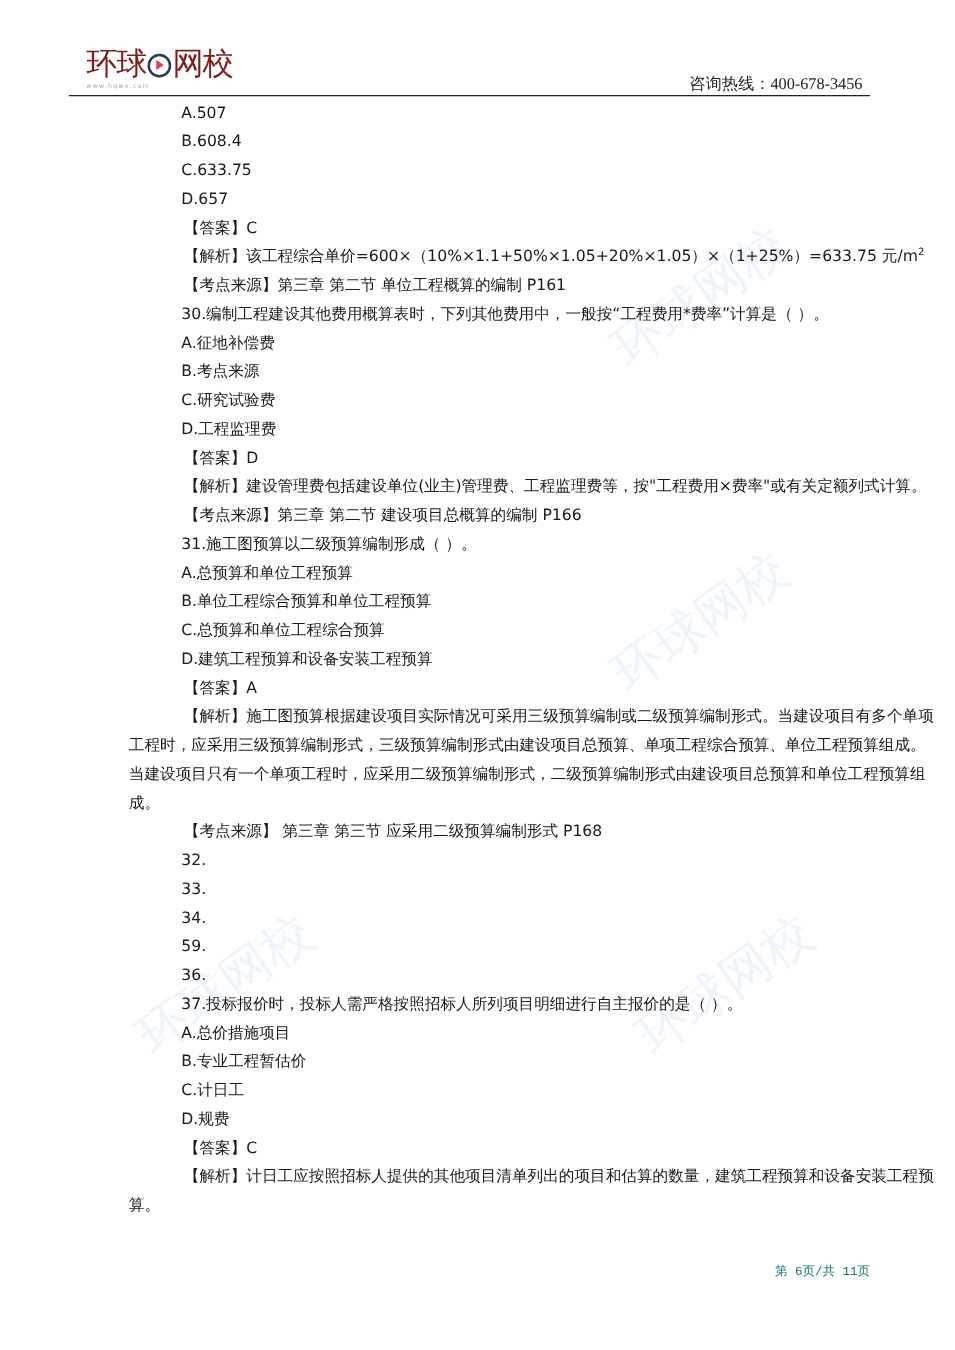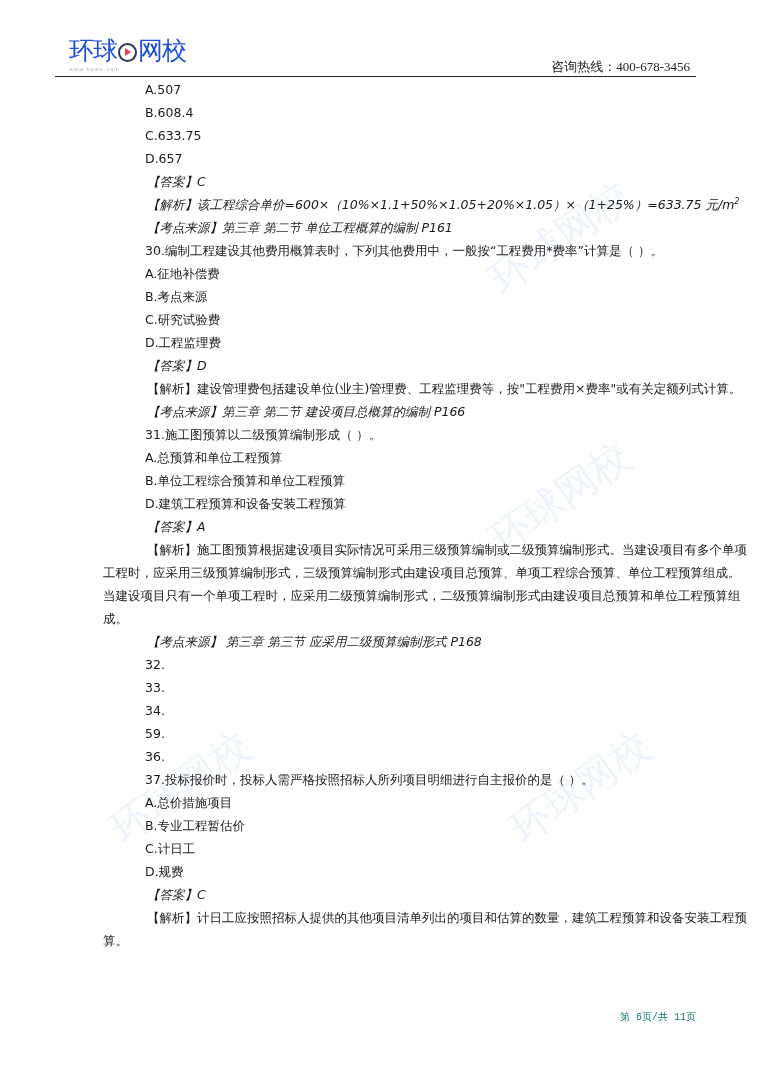--- a/index.html
+++ b/index.html
@@ -1,27 +1,27 @@
 <!DOCTYPE html>
 <html><head>
 <meta charset="utf-8">
 <style>
   html, body { margin:0; padding:0; background:#ffffff; }
   body { width:764px; height:1080px; position:relative; overflow:hidden;
          font-family:"DejaVu Sans","Liberation Sans",sans-serif; color:#1a1a1a; }
   .page { position:absolute; left:0; top:0; width:764px; height:1080px; }
   .header { position:absolute; left:55px; top:28px; width:641px; height:48px; border-bottom:1.5px solid #222; }
-  .logo { position:absolute; left:14px; top:6px; font-family:"DejaVu Sans",sans-serif; font-size:25px; color:#1d4ed8; letter-spacing:-1px; }
+  .logo { position:absolute; left:14px; top:6px; font-family:"DejaVu Sans",sans-serif; font-size:25px; color:#7f1d1d; letter-spacing:-1px; }
   .logo .dot { display:inline-block; width:15px; height:15px; border:2.5px solid #2b3a55; border-radius:50%; position:relative; vertical-align:middle; margin:0 1px; }
   .logo .dot:after { content:""; position:absolute; left:5px; top:3px; border-left:6px solid #e8395a; border-top:4.5px solid transparent; border-bottom:4.5px solid transparent; }
   .logo-url { position:absolute; left:14px; top:38px; font-size:5px; color:#aaa; letter-spacing:1px; }
   .hotline { position:absolute; right:6px; top:30px; font-family:Liberation Serif, serif; font-size:13px; color:#222; }
   .content { position:absolute; left:55px; top:78px; width:645px; font-size:12.5px;margin-left:48px; }
   .line { height:23px; line-height:23px; white-space:nowrap; padding-left:42px; }
-  .line.tag { padding-left:44px;font-style:italic; }
+  .line.tag { padding-left:44px; }
   .para { line-height:23px; text-indent:44px; }
   sup { font-size:8px; line-height:0; }
   .footer { position:absolute; right:68px; top:1010px; font-family:Liberation Mono, monospace; font-size:10px; color:#0f766e; }
   .wm { position:absolute; font-size:40px; color:rgba(120,170,230,0.13); transform:rotate(-35deg); white-space:nowrap; pointer-events:none; }
 </style>
 </head>
 <body>
 
 <div class="page">
 
@@ -52,20 +52,21 @@
     <div class="line">B.考点来源</div>
     <div class="line">C.研究试验费</div>
     <div class="line">D.工程监理费</div>
     <div class="line tag">【答案】D</div>
     <div class="para">【解析】建设管理费包括建设单位(业主)管理费、工程监理费等，按"工程费用×费率"或有关定额列式计算。</div>
     <div class="line tag">【考点来源】第三章 第二节 建设项目总概算的编制  P166</div>
 
     <div class="line">31.施工图预算以二级预算编制形成（    ）。</div>
     <div class="line">A.总预算和单位工程预算</div>
     <div class="line">B.单位工程综合预算和单位工程预算</div>
+    <div class="line">C.总预算和单位工程综合预算</div>
     <div class="line">D.建筑工程预算和设备安装工程预算</div>
     <div class="line tag">【答案】A</div>
     <div class="para">【解析】施工图预算根据建设项目实际情况可采用三级预算编制或二级预算编制形式。当建设项目有多个单项工程时，应采用三级预算编制形式，三级预算编制形式由建设项目总预算、单项工程综合预算、单位工程预算组成。当建设项目只有一个单项工程时，应采用二级预算编制形式，二级预算编制形式由建设项目总预算和单位工程预算组成。</div>
     <div class="line tag">【考点来源】  第三章 第三节 应采用二级预算编制形式  P168</div>
 
     <div class="line">32.</div>
     <div class="line">33.</div>
     <div class="line">34.</div>
     <div class="line">59.</div>
     <div class="line">36.</div>

